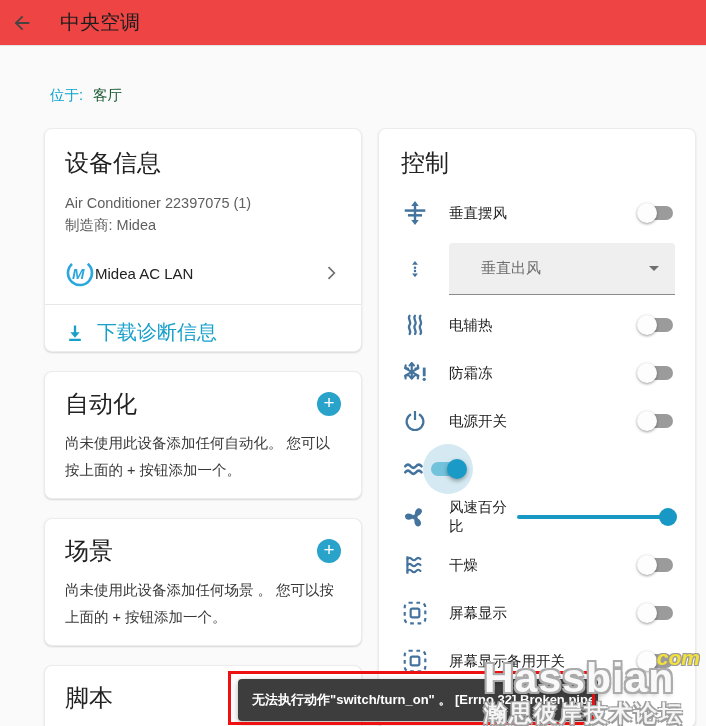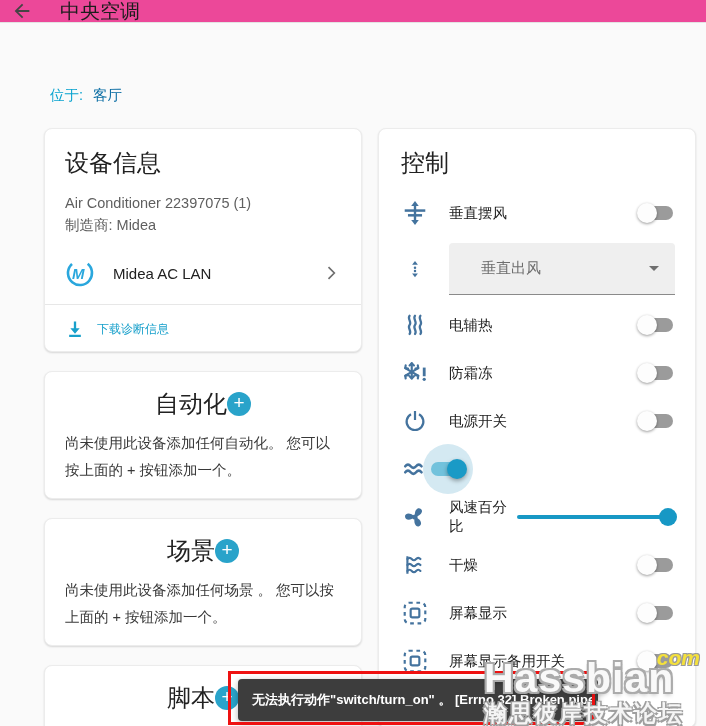--- a/index.html
+++ b/index.html
@@ -1,50 +1,50 @@
 <!DOCTYPE html>
 <html><head>
 <meta charset="utf-8">
 <style>
   * { margin:0; padding:0; box-sizing:border-box; }
   html,body { width:706px; height:726px; overflow:hidden; background:#fafafa;
     font-family:"Liberation Sans","DejaVu Sans",sans-serif; color:#212121; position:relative; }
 
   
-  .header { position:absolute; left:0; top:0; width:706px; height:23px; background:#ec4899;
+  .header { position:absolute; left:0; top:0; width:706px; height:46px; background:#ef4444;
     border-bottom:1px solid #e3e3e3; display:flex; align-items:center; z-index:5; }
   .back-btn { width:44px; height:41px; display:flex; align-items:center; justify-content:center; cursor:pointer; }
   .page-title { font-size:20px; color:#1d1d1d; margin-left:16px; }
 
   
   .location { position:absolute; left:50px; top:86px; font-size:14.5px; color:#0aa3cf; z-index:2; }
-  .location a { color:#0369a1; text-decoration:none; }
+  .location a { color:#14532d; text-decoration:none; }
 
   
   .col-left  { position:absolute; left:44px;  top:128px; width:318px; }
   .col-right { position:absolute; left:378px; top:128px; width:318px; }
 
   .card { background:#fff; border:1px solid #ececec; border-radius:8px;
     box-shadow:0 1px 2px rgba(0,0,0,.14); overflow:hidden; }
 
   
   .card-device { height:224px; padding:18px 20px 0; }
   .card-h1 { font-size:24px; font-weight:400; color:#212121; }
   .dev-line { font-size:14.5px; color:#5f5f5f; line-height:22px; }
   .dev-line.first { margin-top:13px; }
   .integration-row { margin-top:16px; height:42px; display:flex; align-items:center; cursor:pointer; }
-  .integration-name { margin-left:18px; font-size:15px; color:#212121; }
+  .integration-name { font-size:15px; color:#212121; }
   .integration-row .chev { margin-left:auto; }
   .card-divider { border-top:1px solid #e7e7e7; margin:10px -20px 0; }
   .download-row { padding:14px 0; display:flex; align-items:center; cursor:pointer; }
-  .download-label { margin-left:12px; font-size:12px; font-weight:500; color:#18a0cb; }
+  .download-label { margin-left:12px; font-size:20px; font-weight:500; color:#18a0cb; }
 
   
   .card-empty { margin-top:19px; padding:16px 20px 14px; }
-  .card-empty .title-row { display:flex; align-items:center; justify-content:center; }
+  .card-empty .title-row { display:flex; align-items:center; justify-content:space-between; }
   .plus-btn { width:24px; height:24px; border-radius:50%; background:#29a3ca; color:#fff;
     font-size:19px; line-height:22px; text-align:center; cursor:pointer; flex:0 0 auto; }
   .empty-text { margin-top:10px; font-size:14.5px; line-height:27px; color:#383838; }
   .card-script { height:120px; }
 
   
   .card-controls { height:600px; padding-top:18px; }
   .card-controls .card-h1 { margin:0 0 10px 22px; }
   .ctl-row { height:48px; display:flex; align-items:center; padding:0 20px 0 22px; }
   .ctl-icon { width:28px; flex:0 0 28px; display:flex; align-items:center; justify-content:center; }

